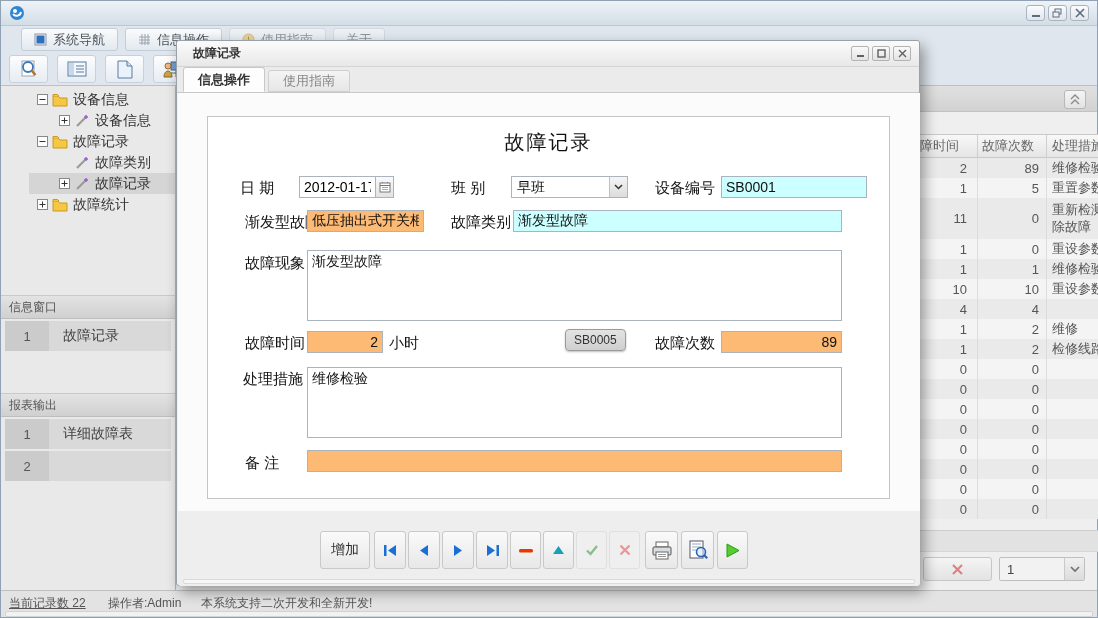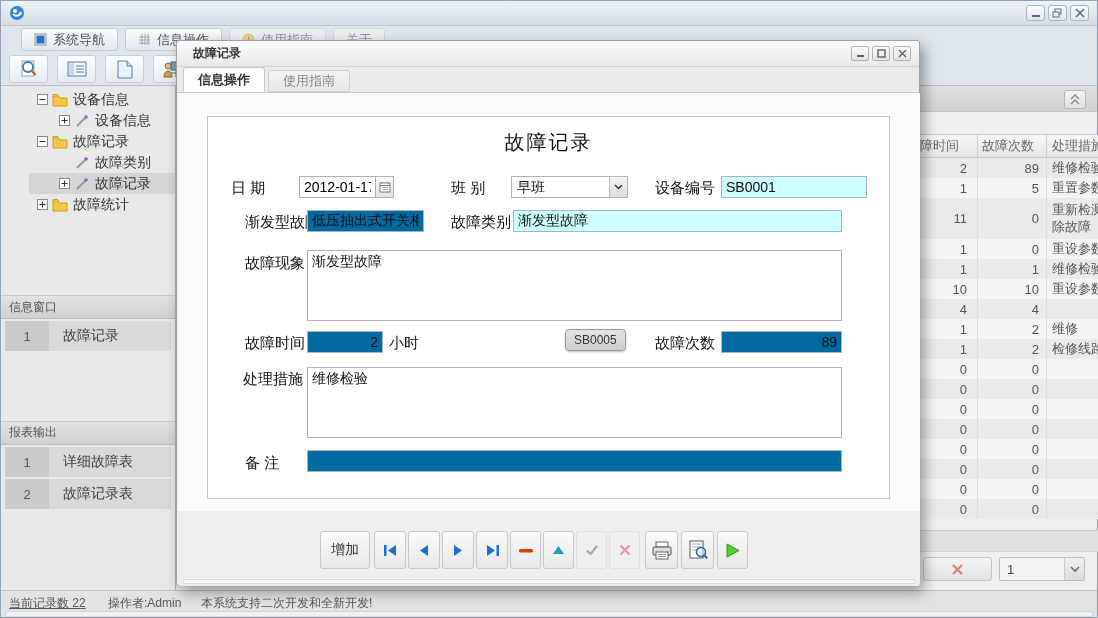--- a/index.html
+++ b/index.html
@@ -38,21 +38,21 @@
   .texp { width:11px; height:11px; margin-right:4px; flex:0 0 auto; }
   .tspacer { width:11px; margin-right:4px; flex:0 0 auto; }
   .ticon { width:16px; height:14px; margin-right:5px; flex:0 0 auto; }
   .trow span.lbl { white-space:nowrap; }
 
   .listrow { height:30px; margin:2px 4px 0 4px; display:flex; background:#d9d9d9; }
   .listrow .num { width:44px; background:#cbcbcb; display:flex; align-items:center; justify-content:center;
                   font-size:13px; color:#555; }
   .listrow .lab { flex:1; display:flex; align-items:center; padding-left:14px; font-size:14px; color:#3f3f3f; }
   #info-hdr { margin-top:80px; }
-  #report-hdr { margin-top:70px;font-family:Liberation Mono, monospace; }
+  #report-hdr { margin-top:42px; }
 
   
   .rightband { position:absolute; left:177px; top:86px; width:920px; height:26px;
                background:linear-gradient(#e0e0e0,#d2d2d2); border-bottom:1px solid #c2c2c2; }
   .collapsebtn { position:absolute; left:1064px; top:90px; width:22px; height:19px; border:1px solid #b7b7b7;
                  border-radius:3px; background:linear-gradient(#f5f5f5,#e2e2e2); display:flex; align-items:center; justify-content:center; }
   .rightbg { position:absolute; left:177px; top:112px; width:920px; height:478px; background:#efefef; }
 
   .grid { position:absolute; left:868px; top:134px; width:240px; }
   .ghead { display:flex; height:24px; background:linear-gradient(#f8f8f8,#e5e5e5);
@@ -103,21 +103,21 @@
           border-radius:3px 3px 0 0; margin-right:3px; }
   .dtab.active { background:#fdfdfd; border-bottom:1px solid #fdfdfd; font-weight:bold; color:#333; }
   .dtab.inactive { height:22px; background:linear-gradient(#f4f4f4,#e6e6e6); color:#888; border-color:#cfcfcf; }
   .dcontent { position:absolute; left:1px; top:52px; width:742px; height:418px; background:#fbfbfb; }
   .dbottom  { position:absolute; left:1px; top:470px; width:742px; height:75px; background:#eeeeee; border-radius:0 0 3px 3px; }
   .dbstrip  { position:absolute; left:6px; top:538px; width:732px; height:5px; background:#f7f7f7; border:1px solid #dadada; border-radius:2px; }
 
   .formbox { position:absolute; left:30px; top:75px; width:683px; height:383px; background:#fff; border:1px solid #c4c4c4; }
   .fheading { position:absolute; left:0; top:12px; width:100%; text-align:center; font-size:20px; color:#111; letter-spacing:2px; }
   .flabel { position:absolute; font-size:15px; color:#111; white-space:nowrap; }
-  .finput { position:absolute; height:22px; border:1px solid #aab4be; background:#0369a1; font-size:14px; color:#111;
+  .finput { position:absolute; height:22px; border:1px solid #aab4be; background:#fdba74; font-size:14px; color:#111;
             padding:0 4px; font-family:"Liberation Sans", sans-serif; }
   .finput.cyan { background:#ccffff; }
   .finput.num { text-align:right; }
   .ftext { position:absolute; border:1px solid #aab4be; background:#fff; font-size:14px; color:#111; padding:2px 4px;
            resize:none; overflow:hidden; font-family:"Liberation Sans", sans-serif; }
   .datewrap { position:absolute; display:flex; }
   .datewrap input { width:76px; height:22px; border:1px solid #aab4be; border-right:none; font-size:14px; padding:0 4px;
                     font-family:"Liberation Sans", sans-serif; }
   .datebtn { width:19px; height:22px; border:1px solid #aab4be; background:linear-gradient(#fafafa,#e2e2e2);
              display:flex; align-items:center; justify-content:center; }
@@ -301,21 +301,20 @@
       <span class="lab">故障记录</span>
     </div>
 
     <div class="sechdr" id="report-hdr">报表输出</div>
     <div class="listrow">
       <span class="num">1</span>
       <span class="lab">详细故障表</span>
     </div>
     <div class="listrow">
       <span class="num">2</span>
-      <span class="lab">故障记录表</span>
     </div>
   </div>
 
   <div class="rightband"></div>
   <div class="collapsebtn">
     <svg width="14" height="13">
         <path d="M3 6l4-4 4 4M3 11l4-4 4 4" fill="none" stroke="#8a8a8a" stroke-width="1.4"></path>
       </svg>
   </div>
   <div class="rightbg"></div>
@@ -461,21 +460,21 @@
       <div class="dtab active">信息操作</div>
       <div class="dtab inactive">使用指南</div>
     </div>
     <div class="dcontent"></div>
     <div class="dbottom"></div>
     <div class="dbstrip"></div>
 
     <div class="formbox">
       <div class="fheading">故障记录</div>
 
-      <span class="flabel" style="left:23px; top:62px;">日 期</span>
+      <span class="flabel" style="left:32px; top:62px;">日 期</span>
       <span class="datewrap" style="left:91px; top:59px;">
         <input value="2012-01-17" style="">
         <span class="datebtn">
           <svg width="12" height="12">
               <rect x="1" y="2" width="10" height="9" fill="#fff" stroke="#777"></rect>
               <path d="M1 4.5h10M3.5 2V1M8.5 2V1" stroke="#777"></path>
               <path d="M3 6.5h6M3 8.5h6" stroke="#aaa"></path>
             </svg>
         </span>
       </span>

